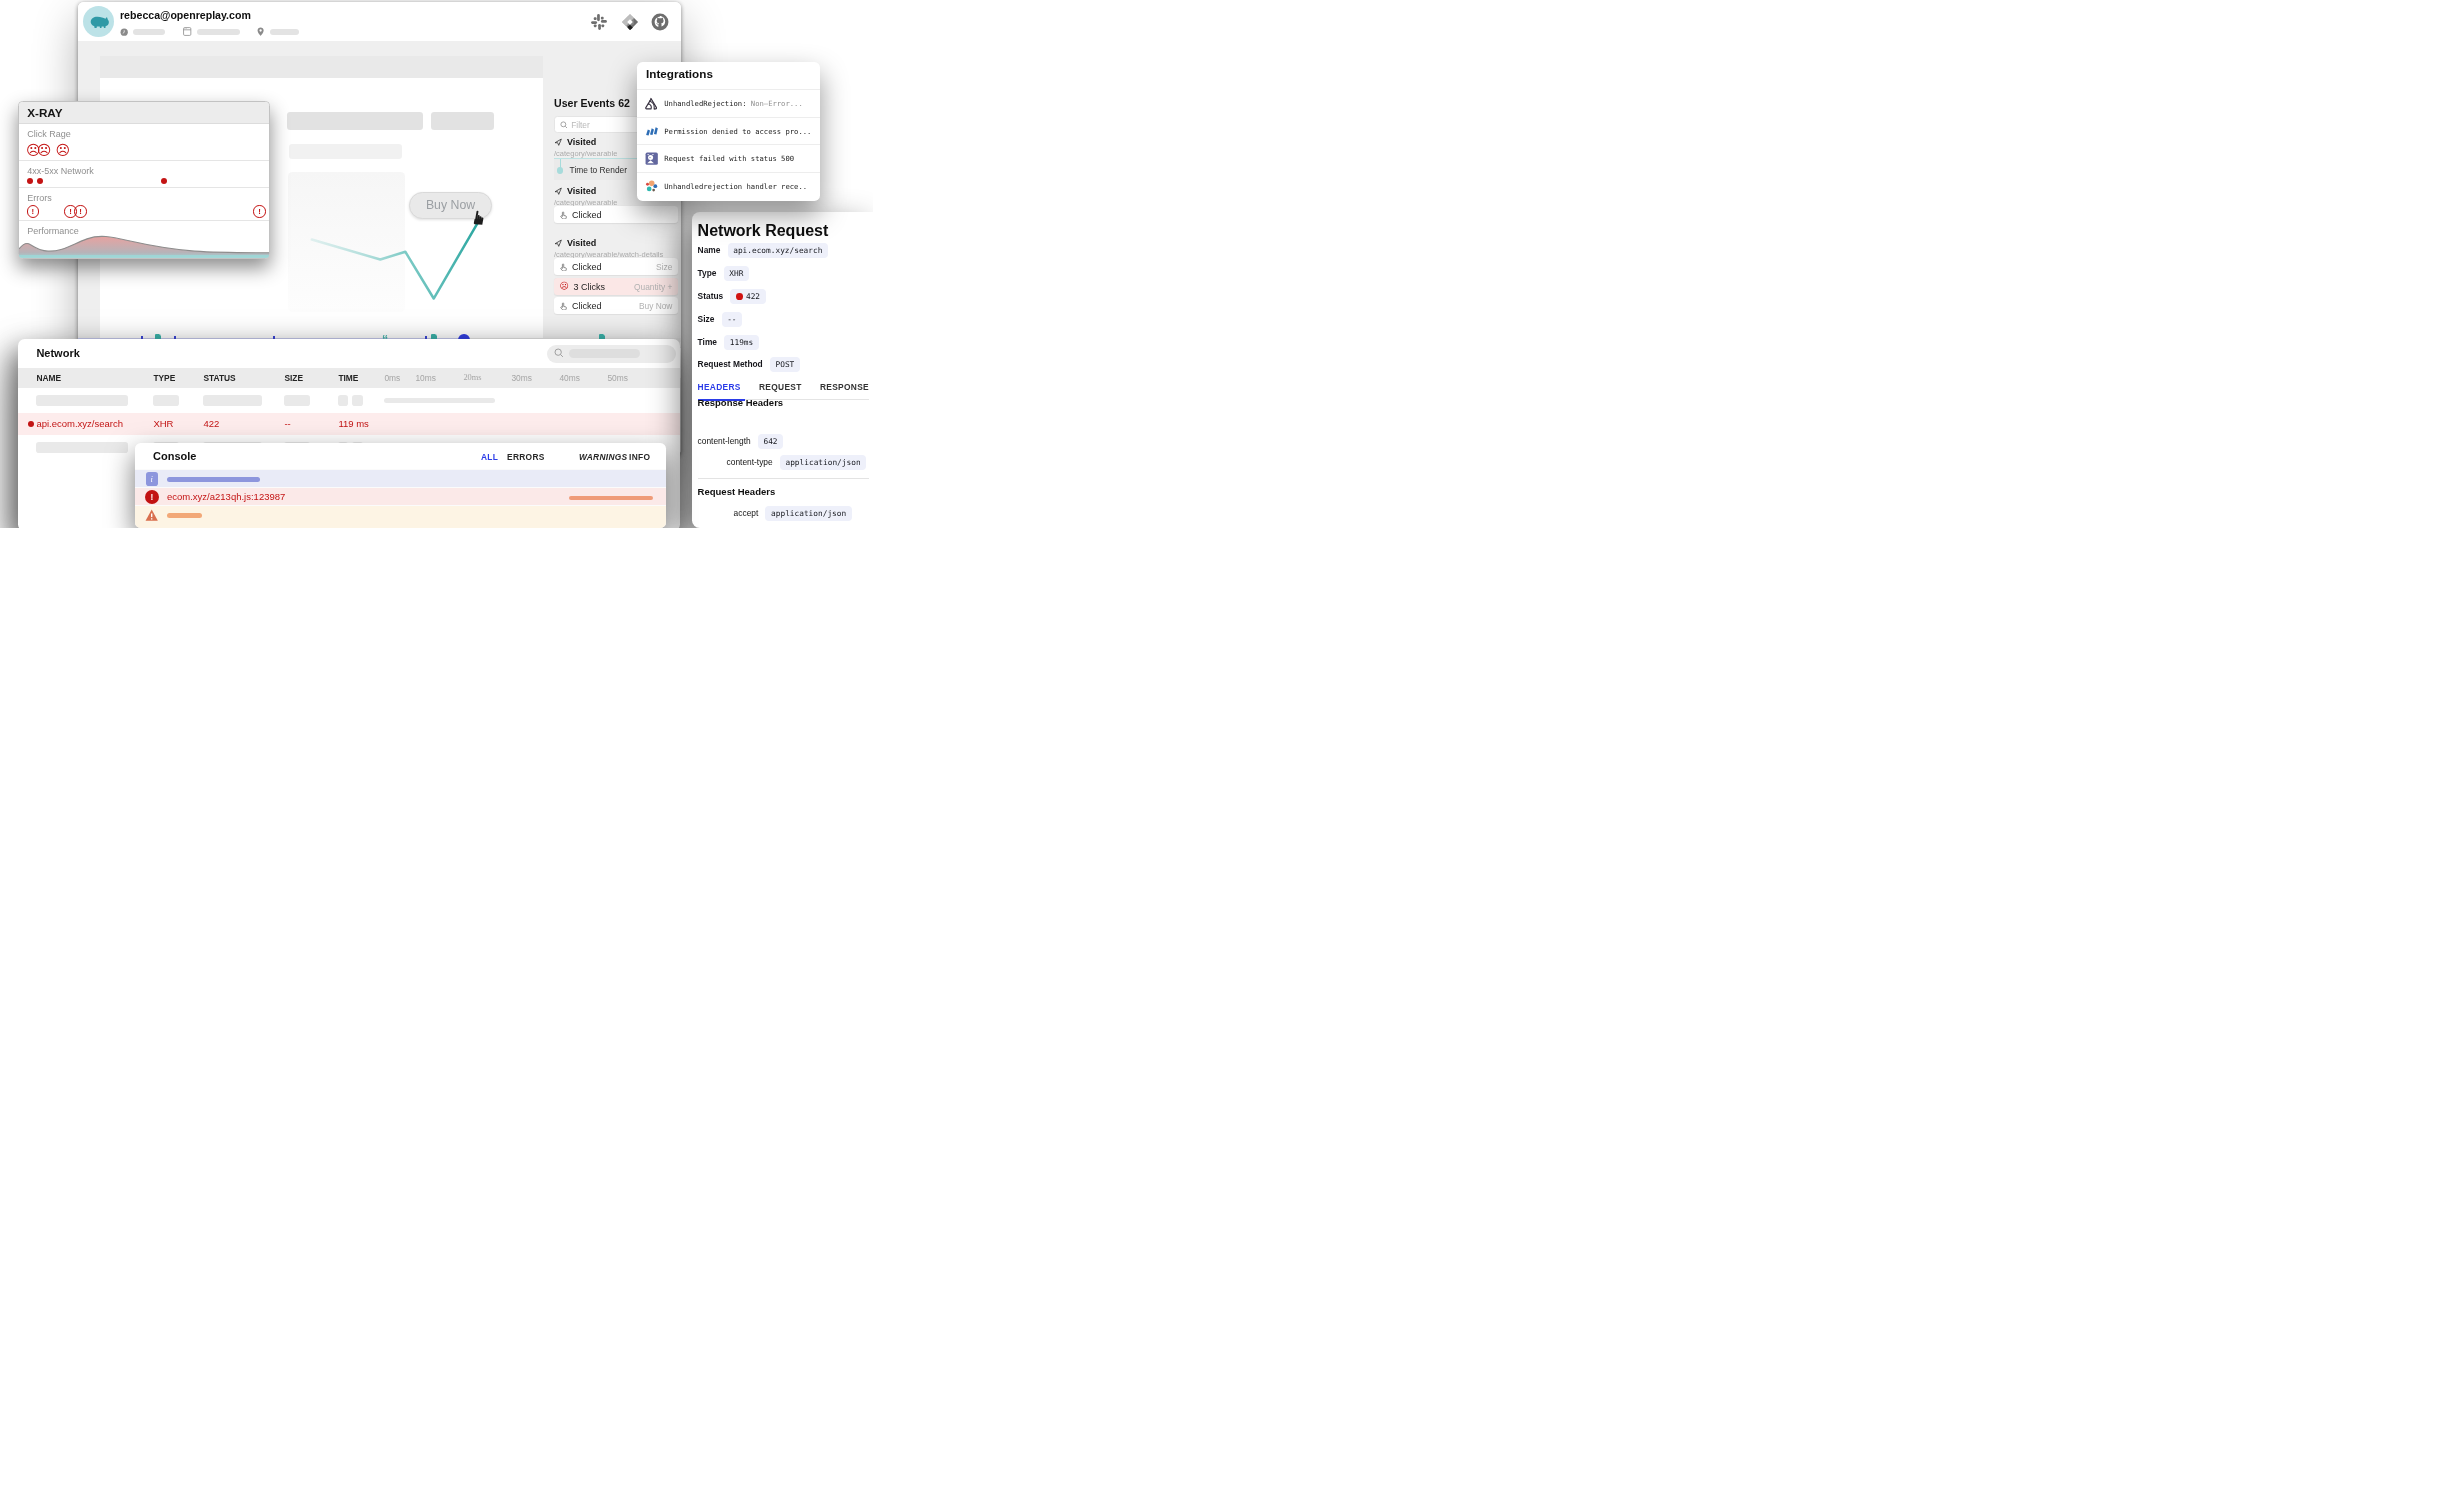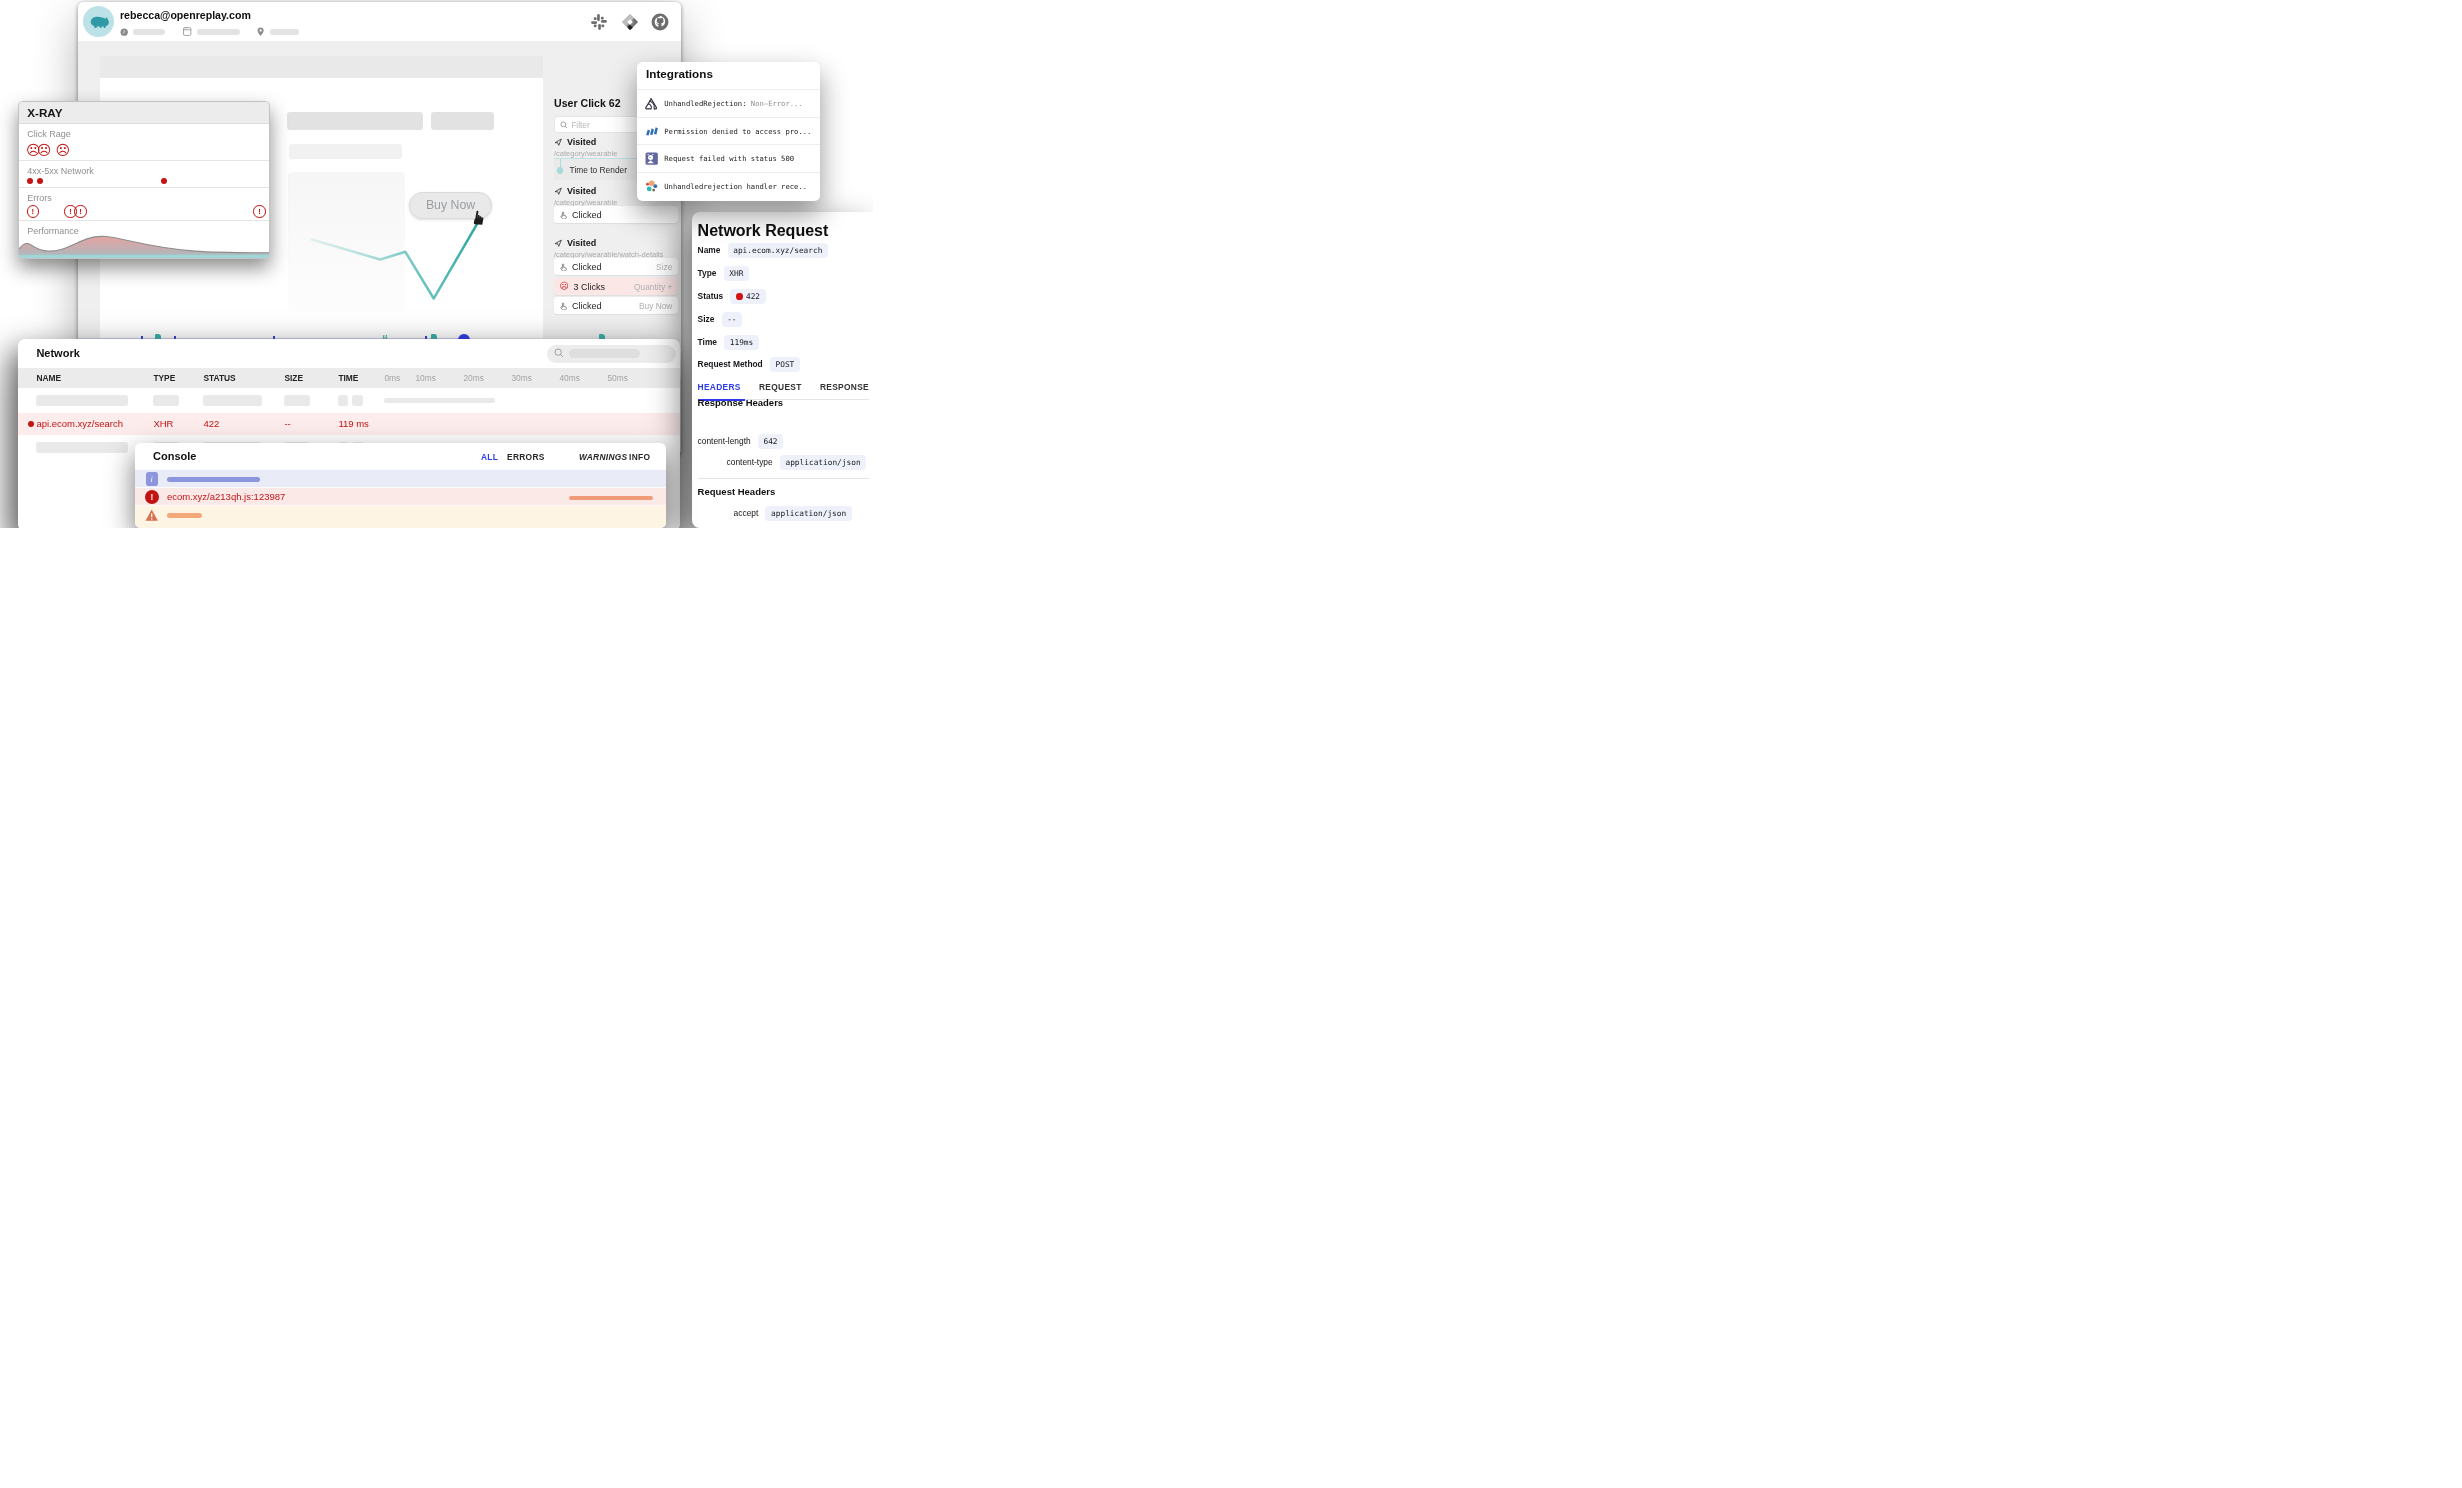--- a/index.html
+++ b/index.html
@@ -160,21 +160,21 @@
       <div class="mock">
         <div class="mock-top"></div>
         <div class="sk" style="left:187px; top:56px; width:136px; height:18.4px;"></div>
         <div class="sk" style="left:331px; top:56px; width:63px; height:18.4px;"></div>
         <div class="sk light" style="left:189px; top:88px; width:113px; height:15px;"></div>
         <div class="sk imgph" style="left:188px; top:116px; width:117px; height:140px;"></div>
         <div class="buy-now">Buy Now</div>
       </div>
 
       <div class="ue-title">
-        <span>User Click</span> <span>62</span>
+        <span>User Events</span> <span>62</span>
       </div>
       <div class="ue-filter">
         <svg width="7.8" height="7.8" viewBox="0 0 14 14">
             <circle cx="6" cy="6" r="4.4" fill="none" stroke="#9a9a9a" stroke-width="1.6"></circle>
             <line x1="9.4" y1="9.4" x2="13" y2="13" stroke="#9a9a9a" stroke-width="1.6"></line>
           </svg>
         <input placeholder="Filter" style="">
       </div>
 
       <div class="ev-head" style="top:96px;">
@@ -401,21 +401,21 @@
       <div class="bar"></div>
     </div>
     <div class="net-head">
       <div class="net-col" style="left:18px;">NAME</div>
       <div class="net-col" style="left:135px;">TYPE</div>
       <div class="net-col" style="left:185px;">STATUS</div>
       <div class="net-col" style="left:266px;">SIZE</div>
       <div class="net-col" style="left:320px;">TIME</div>
       <div class="net-ms" style="left:366px;">0ms</div>
       <div class="net-ms" style="left:397px;">10ms</div>
-      <div class="net-ms" style="left:445px;">20ms</div>
+      <div class="net-ms" style="left:445px;font-family:Liberation Serif, serif;">20ms</div>
       <div class="net-ms" style="left:493px;">30ms</div>
       <div class="net-ms" style="left:541px;">40ms</div>
       <div class="net-ms" style="left:589px;">50ms</div>
     </div>
     <div class="net-row" style="top:49px; height:24.5px;">
       <div class="pill-sk" style="left:18px; top:6.7px; width:92px;"></div>
       <div class="pill-sk" style="left:135px; top:6.7px; width:26px;"></div>
       <div class="pill-sk" style="left:185px; top:6.7px; width:59px;"></div>
       <div class="pill-sk" style="left:266px; top:6.7px; width:26px;"></div>
       <div class="pill-sk" style="left:320px; top:6.7px; width:10px;"></div>

